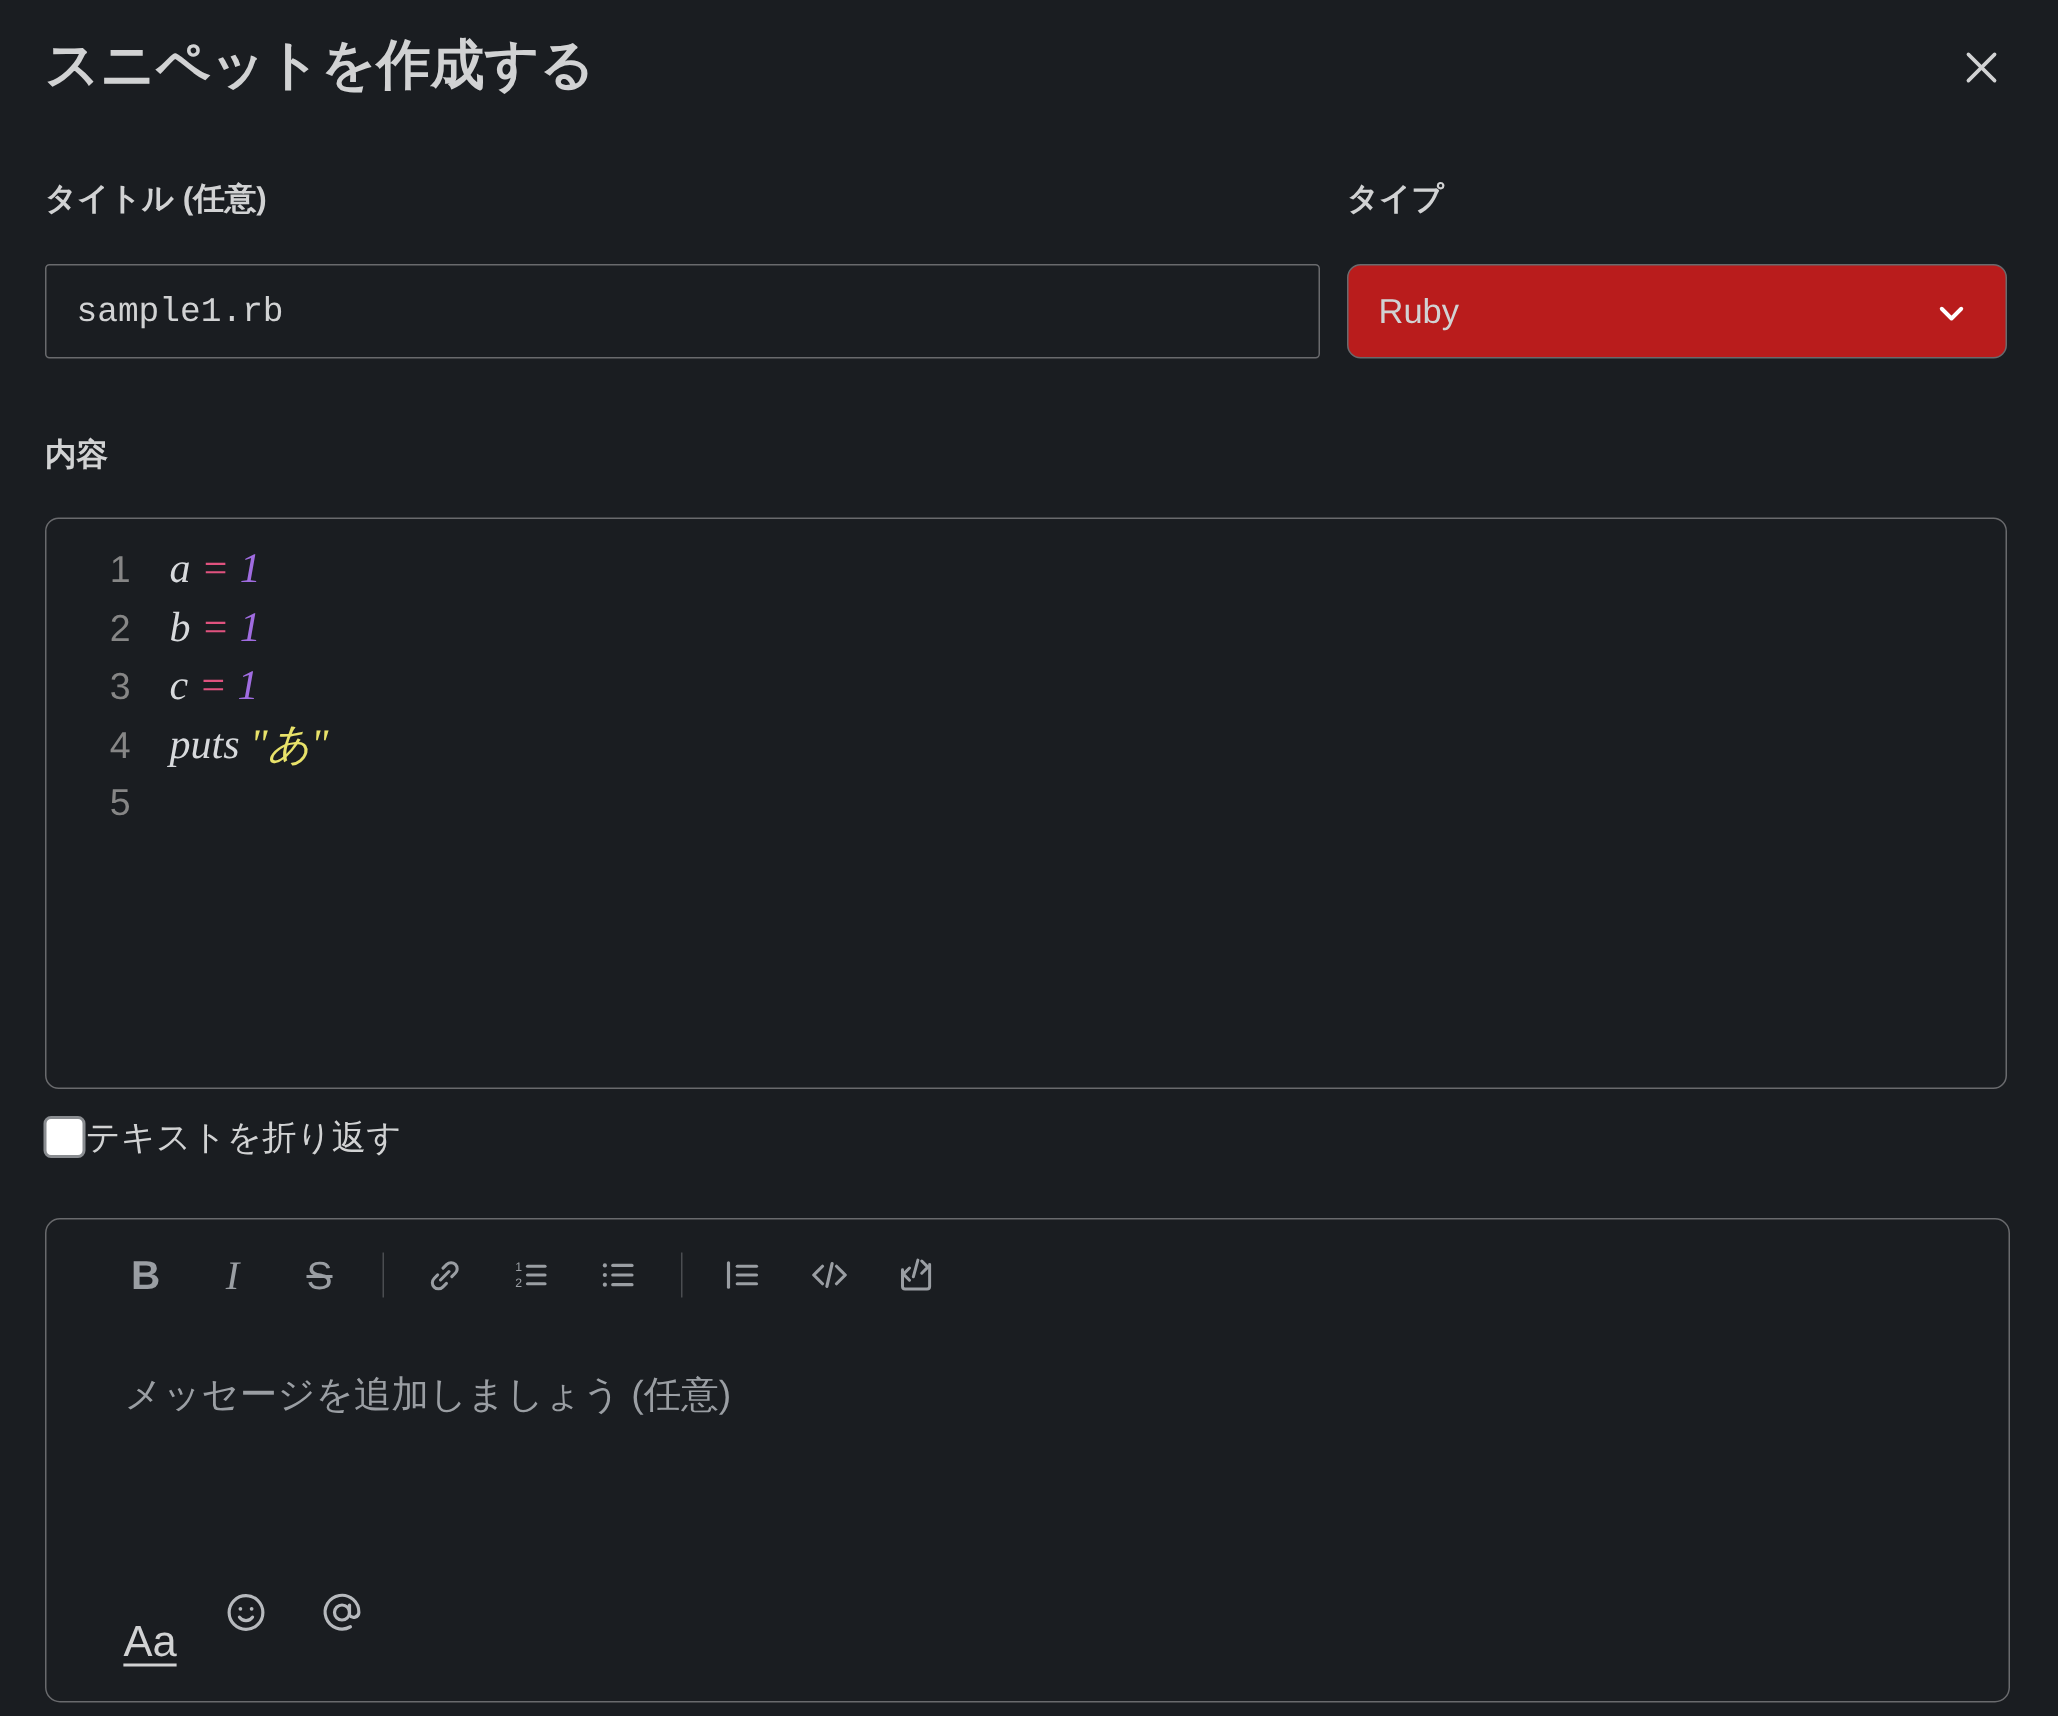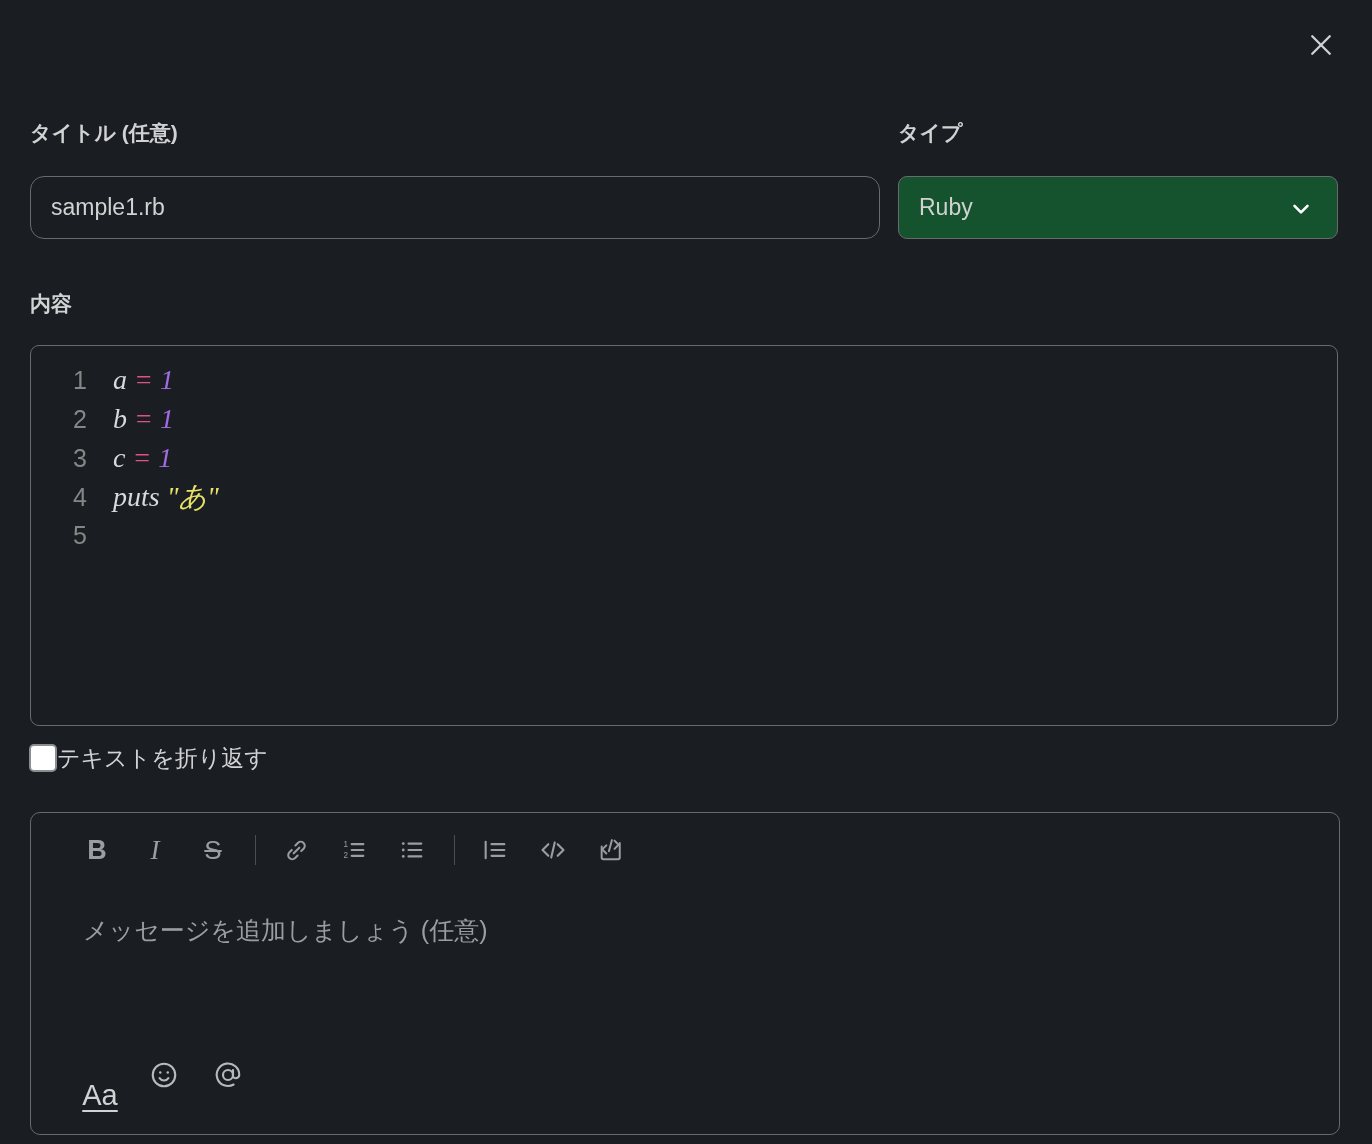--- a/index.html
+++ b/index.html
@@ -68,41 +68,41 @@
   #label-title { left: 30px; top: 120px; }
   #label-type  { left: 898px; top: 120px; }
   #label-content { left: 30px; top: 291px; }
 
   
   .text-input {
     position: absolute;
     box-sizing: border-box;
     background: #1a1d21;
     border: 1px solid #696a6d;
-    border-radius: 14px;
-    color: #d1d2d3;
-    font-family: Liberation Sans, sans-serif;
+    border-radius: 3px;
+    color: #d1d2d3;
+    font-family: Liberation Mono, monospace;
     font-size: 23px;
     padding: 0 20px;
     outline: none;
   }
   #title-input {
     left: 30px;
     top: 176px;
     width: 850px;
     height: 63px;
   }
   .select-wrap {
     position: absolute;
     left: 898px;
     top: 176px;
     width: 440px;
     height: 63px;
     box-sizing: border-box;
-    background: #14532d;
+    background: #b91c1c;
     border: 1px solid #696a6d;
     border-radius: 9px;
     display: flex;
     align-items: center;
     cursor: pointer;
   }
   .select-value {
     font-size: 23px;
     color: #d1d2d3;
     padding-left: 20px;
@@ -266,20 +266,21 @@
     font-size: 30px;
     font-family: "Liberation Sans", sans-serif;
   }
 </style>
 </head>
 <body>
 
 <div class="dialog">
 
   <div class="header">
+    <div class="dialog-title">スニペットを作成する</div>
     <div class="close-btn">
       <span>
         <svg width="30" height="30" viewBox="0 0 24 24" fill="none" stroke="#d1d2d3" stroke-width="1.9" stroke-linecap="round">
           <line x1="5" y1="5" x2="19" y2="19"></line>
           <line x1="19" y1="5" x2="5" y2="19"></line>
         </svg>
       </span>
     </div>
   </div>
 

